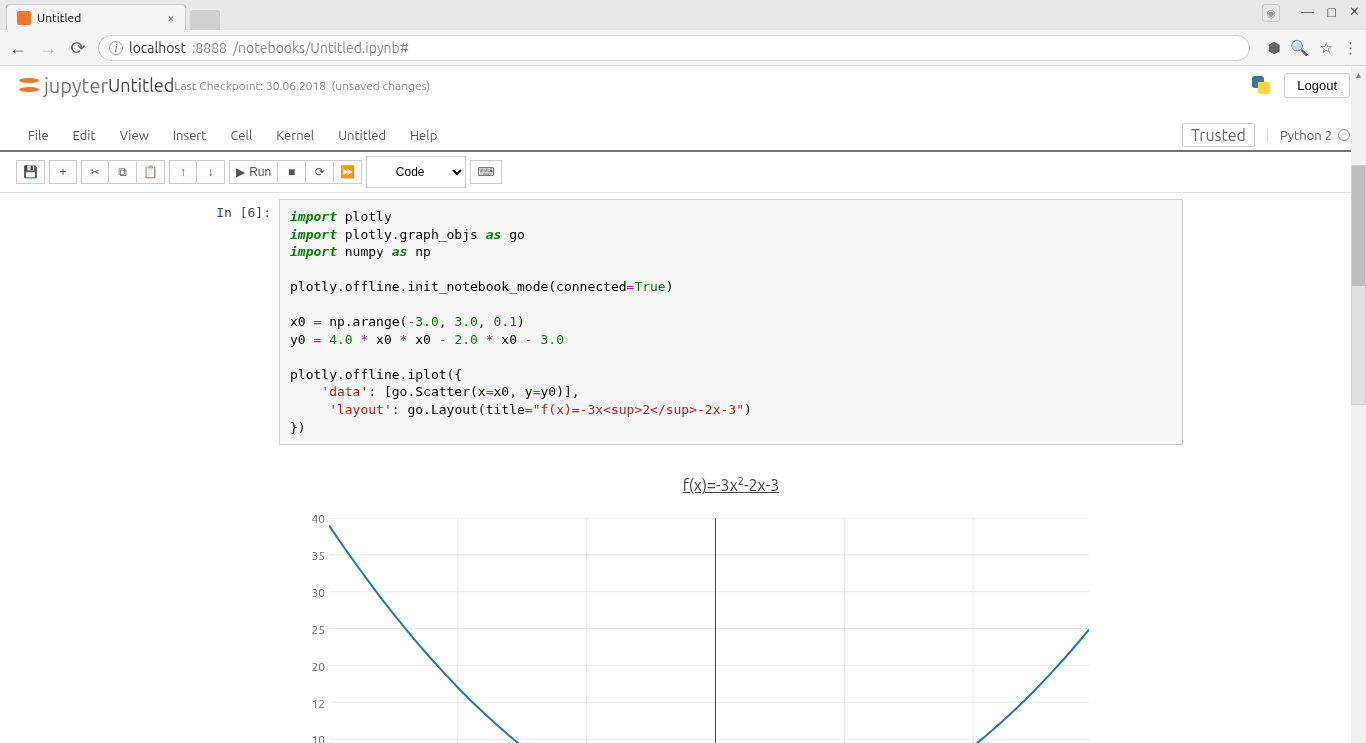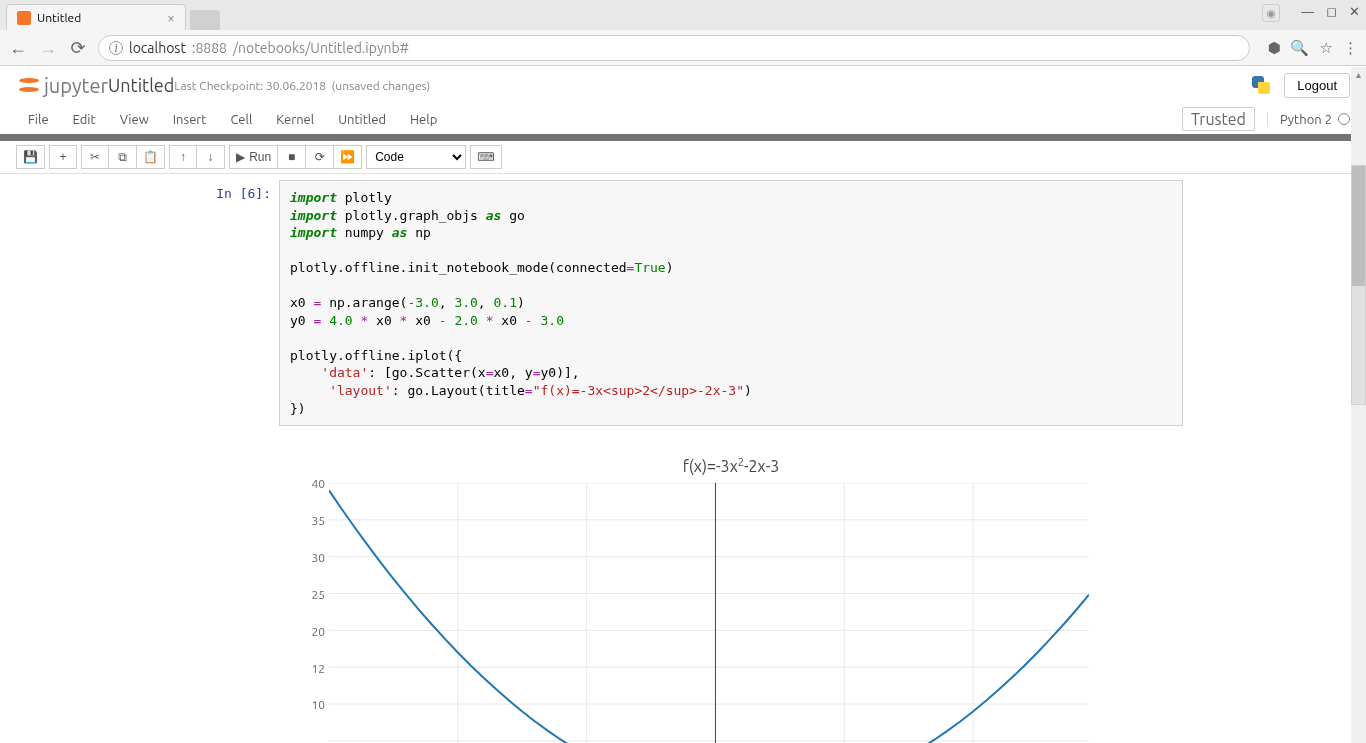--- a/index.html
+++ b/index.html
@@ -34,50 +34,50 @@
 .jpy-logo .swirl::before { top:6px; }
 .jpy-logo .swirl::after { bottom:6px; }
 .jpy-title { font-size: 18px; color: #444; }
 .jpy-checkpoint { font-size: 12px; color: #888; }
 .jpy-header-r { margin-left: auto; display: flex; align-items: center; gap: 12px; }
 .py-logo { width: 22px; height: 22px; position: relative; }
 .py-logo::before { content:""; position:absolute; width:12px; height:12px; background:#3776ab; border-radius:3px 3px 0 3px; top:2px; left:2px; }
 .py-logo::after { content:""; position:absolute; width:12px; height:12px; background:#ffd43b; border-radius:0 3px 3px 3px; bottom:2px; right:2px; }
 .logout-btn { border:1px solid #ccc; border-radius: 3px; padding: 4px 12px; font-size: 13px; background: #fff; cursor: pointer; }
 
-.jpy-menubar { display: flex; align-items: center; padding: 2px 16px; border-bottom: 7px solid #737373; font-size: 13px; color: #555; }
+.jpy-menubar { display: flex; align-items: center; padding: 2px 16px; border-bottom: 2px solid #737373; font-size: 13px; color: #555; margin-top: 16px; }
 .jpy-menubar .menu-item { padding: 6px 12px; cursor: pointer; }
 .jpy-menubar .right { margin-left: auto; display: flex; align-items: center; gap: 12px; }
 .trusted { border: 1px solid #ccc; border-radius: 2px; padding: 2px 8px; font-size: 16px; color: #666; text-align: right; }
 .kernel-ind { display: flex; align-items: center; gap: 6px; font-size: 13px; color: #555; border-left: 1px solid #ddd; padding-left: 12px; }
 .kernel-ind .circ { width: 12px; height: 12px; border: 1px solid #888; border-radius: 50%; }
 
 .jpy-toolbar { display: flex; align-items: center; padding: 4px 16px; gap: 4px; border-bottom: 1px solid #e0e0e0; }
 .tb-group { display: flex; }
 .tb-btn { border: 1px solid #ccc; background: #fff; height: 24px; min-width: 28px; padding: 0 6px; font-size: 12px; display: flex; align-items: center; justify-content: center; cursor: pointer; color: #555; }
 .tb-group .tb-btn:not(:first-child) { border-left: none; }
 .tb-btn.run { gap: 4px; }
-.tb-select { border: 1px solid #ccc; height: 24px; font-size: 12px; padding: 0 4px; min-width: 100px; background: #fff; }
+.tb-select { border: 1px solid #ccc; height: 32px; font-size: 12px; padding: 0 4px; min-width: 100px; background: #fff; text-align: center; }
 
 
 .notebook-wrap { display: flex; justify-content: center; padding-top: 6px; }
 .notebook-inner { width: 1020px; background: #fff; padding: 0 10px; }
 .cell { display: flex; }
 .prompt { width: 96px; text-align: right; padding: 6px 8px 0 0; font-family: monospace; font-size: 13px; color: #303f9f; }
 .input-area { flex: 1; border: 1px solid #cfcfcf; background: #f7f7f7; padding: 8px 10px; font-family: monospace; font-size: 13px; line-height: 1.35; white-space: pre; overflow-x: auto; }
 .kw { color: #008000; font-weight: bold; font-style: italic; }
 .nm { color: #000; }
 .op { color: #a626a4; }
 .num { color: #008000; }
 .str { color: #ba2121; }
 .bool { color: #008000; }
 
 
 .output-area { padding-left: 96px; margin-top: 30px; }
-.chart-title { text-align: center; font-size: 16px; color: #444; margin-bottom: 8px; }
+.chart-title { text-align: center; font-size: 16px; color: #444; margin-bottom: 24px; text-decoration: underline; }
 .chart-title sup { font-size: 11px; }
 .chart-box { position: relative; width: 760px; height: 280px; margin-left: 50px; }
 .chart-yaxis { position: absolute; left: -34px; top: 0; bottom: 0; width: 30px; }
 .chart-yaxis div { position: absolute; right: 0; font-size: 12px; color: #666; transform: translateY(-50%); }
 .chart-plot { position: absolute; left: 0; top: 0; right: 0; bottom: 0; }
 .chart-plot svg { width: 100%; height: 100%; }
 .grid-line { stroke: #e8e8e8; stroke-width: 1; }
 .axis-line { stroke: #444; stroke-width: 1; }
 .data-line { stroke: #1f77b4; stroke-width: 2; fill: none; }
 

